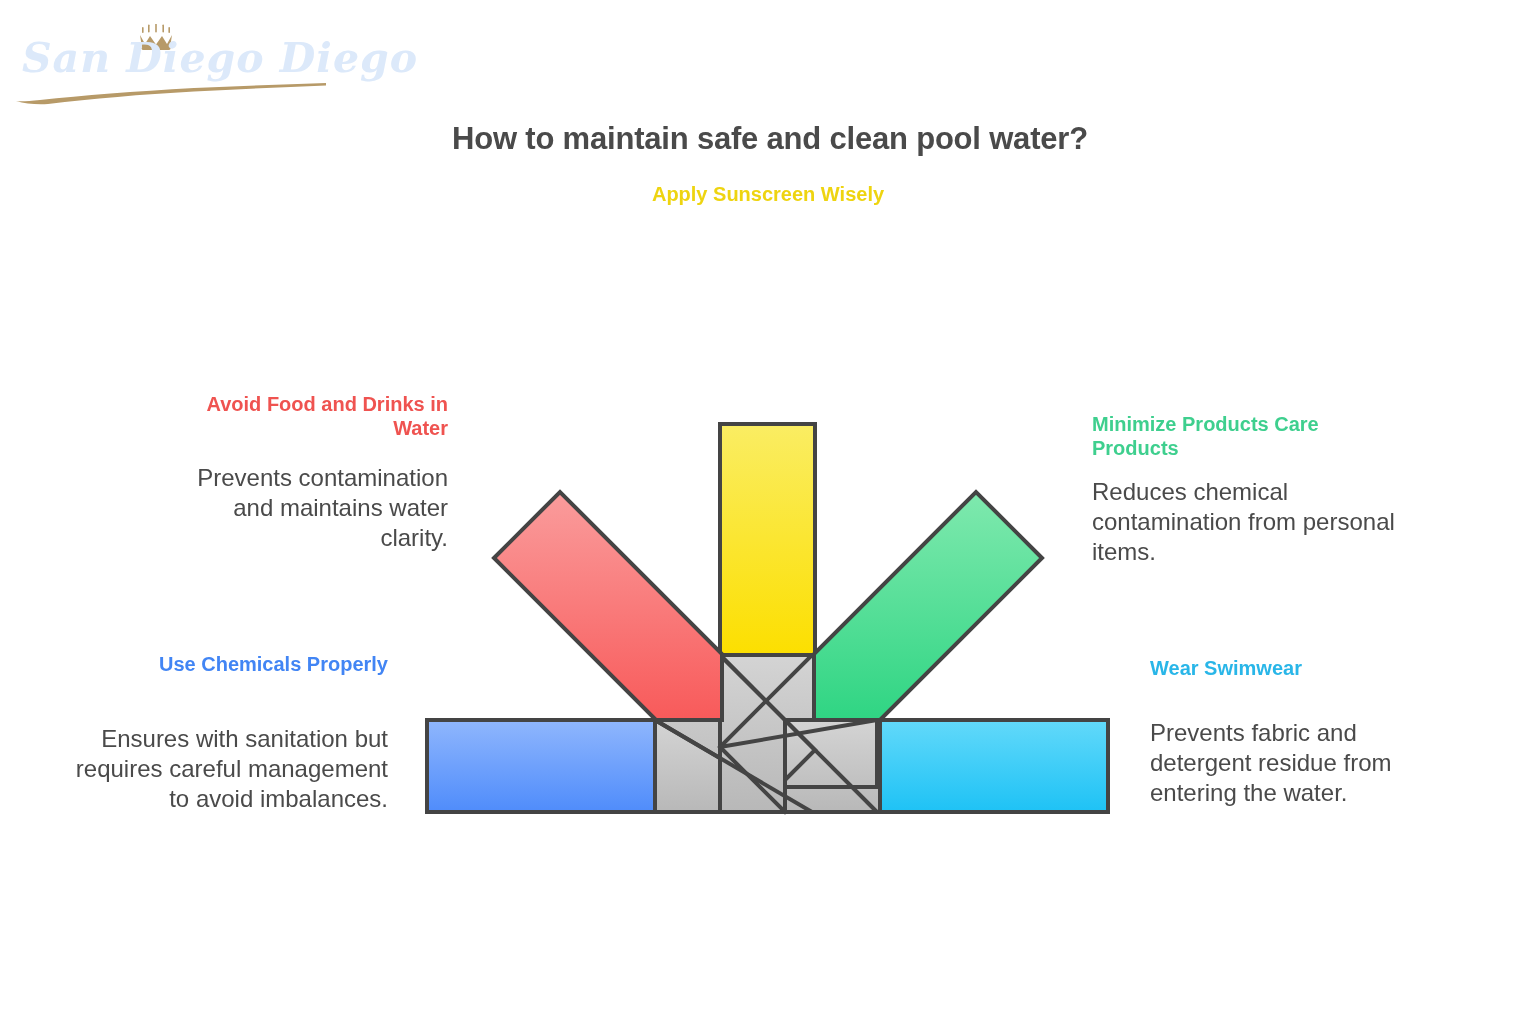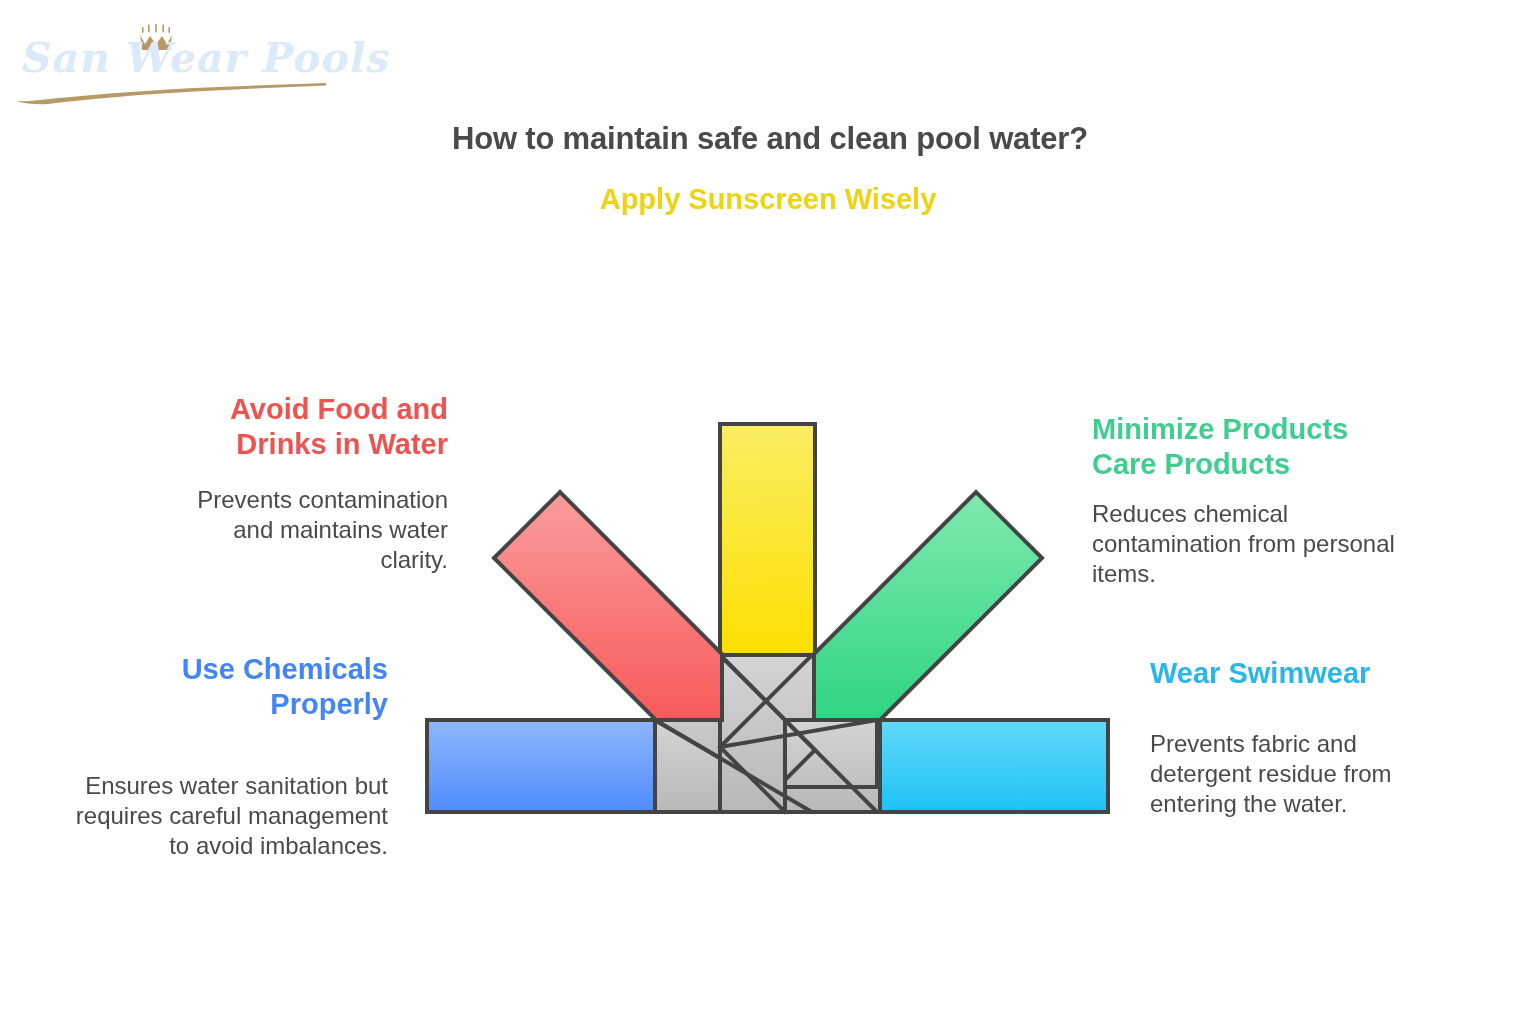--- a/index.html
+++ b/index.html
@@ -73,21 +73,21 @@
     top: 0;
     width: 1536px;
     height: 1024px;
     pointer-events: none;
   }
 
   
   .callout { position: absolute; }
   .callout .c-head {
     font-weight: bold;
-    font-size: 29px;
+    font-size: 20px;
     line-height: 1.22;
     margin: 0 0 16px 0;
   }
   .callout .c-body {
     font-size: 24px;
     line-height: 1.25;
     color: #4a4a4a;
     margin: 0;
   }
 
@@ -124,21 +124,21 @@
     <g fill="#b79a68">
       <rect x="6" y="3" width="1.6" height="6" rx="0.8"></rect>
       <rect x="12" y="0.5" width="1.6" height="8" rx="0.8"></rect>
       <rect x="19.2" y="-0.5" width="1.6" height="9" rx="0.8"></rect>
       <rect x="26.4" y="0.5" width="1.6" height="8" rx="0.8"></rect>
       <rect x="32.4" y="3" width="1.6" height="6" rx="0.8"></rect>
       <path d="M4 11 L9 20 L14 12 L20 20.5 L26 12 L31 20 L36 11 L34 23.5 Q20 26.5 6 23.5 Z"></path>
       <rect x="5.5" y="23" width="29" height="3" rx="1.4"></rect>
     </g>
   </svg>
-  <div id="logo-wordmark">San Wear Pools</div>
+  <div id="logo-wordmark">San Diego Diego</div>
   <svg id="logo-swoosh" viewBox="0 0 320 30">
     <path d="M2 26 Q8 27 26 25 Q90 18 180 13 Q250 10 312 8 L312 10.5 Q250 13 180 16.5 Q100 21 34 29 Q16 30 2 26 Z" fill="#b79a68"></path>
   </svg>
 </div>
 
 <h1 id="page-title">How to maintain safe and clean pool water?</h1>
 
 <svg id="diagram" viewBox="0 0 1536 1024">
   <defs>
     <linearGradient id="gYellow" x1="0" y1="0" x2="0" y2="1">
@@ -208,19 +208,19 @@
   <div class="c-body">Prevents contamination and maintains water clarity.</div>
 </div>
 
 <div class="callout" id="callout-personal">
   <div class="c-head" style="color:#3ecf8e">Minimize Products Care Products</div>
   <div class="c-body">Reduces chemical contamination from personal items.</div>
 </div>
 
 <div class="callout" id="callout-chemicals">
   <div class="c-head" style="color:#4285f4">Use Chemicals Properly</div>
-  <div class="c-body">Ensures water sanitation but requires careful management to avoid imbalances.</div>
+  <div class="c-body">Ensures with sanitation but requires careful management to avoid imbalances.</div>
 </div>
 
 <div class="callout" id="callout-swimwear">
   <div class="c-head" style="color:#29b6e8">Wear Swimwear</div>
   <div class="c-body">Prevents fabric and detergent residue from entering the water.</div>
 </div>
 
 </body></html>

